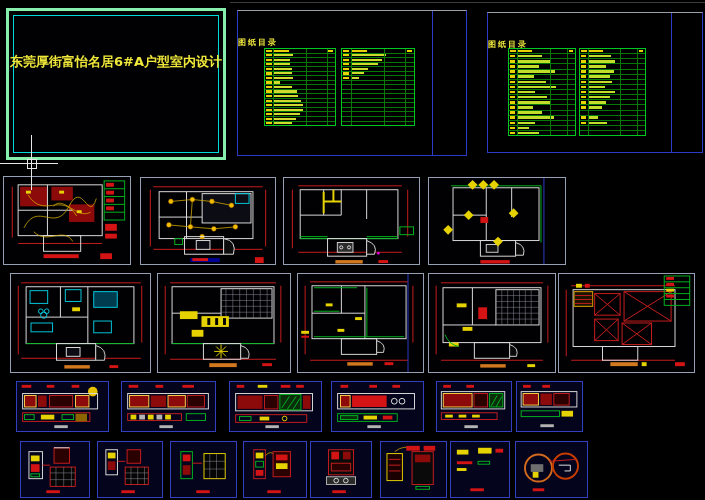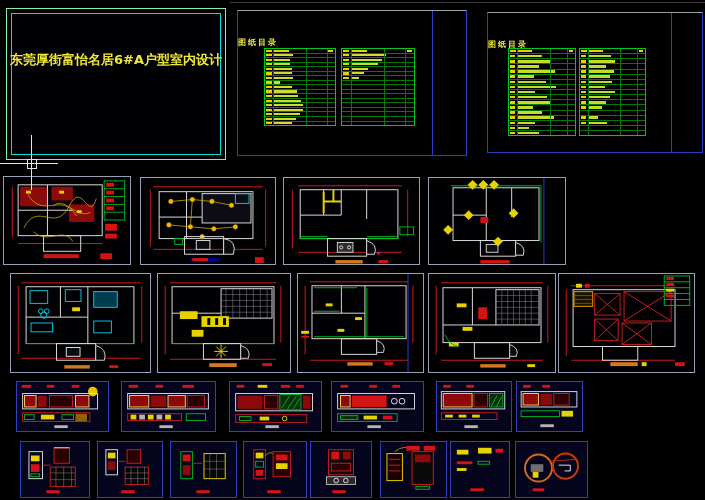--- a/index.html
+++ b/index.html
@@ -5,21 +5,21 @@
   html,body{margin:0;padding:0;background:#000;}
   #canvas{position:relative;width:705px;height:500px;background:#000;overflow:hidden;
           font-family:"DejaVu Sans","Liberation Sans",sans-serif;}
   .frame{position:absolute;box-sizing:border-box;background:#010104;}
   .grey-frame{border:1px solid #96a0b4;}
   .blue-frame{border:1px solid #2d3cc8;border-top:1px solid #9aa0a8;background:#000;}
   .thumb-blue{border:1px solid #3240c0;background:#04041c;}
   .frame svg{position:absolute;left:0;top:0;width:100%;height:100%;}
 
   
-  #title-block{border:1px solid #86efac;}
+  #title-block{border:3px solid #86efac;}
   #title-block .inner{position:absolute;left:4px;top:4px;right:4px;bottom:4px;border:1px solid #00dcdc;}
   .tb-line1{position:absolute;left:0;right:0;top:42px;text-align:center;color:#efe73a;
             font-size:13px;font-weight:bold;letter-spacing:0px;}
   .tb-line2{position:absolute;left:0;right:0;top:62px;text-align:center;color:#f2e420;
             font-size:15px;font-weight:bold;letter-spacing:3px;}
 
   
   .xh{position:absolute;background:#e6e6e6;z-index:50;}
   #xh-v{left:31px;top:135px;width:1px;height:55px;}
   #xh-h{left:0;top:163px;width:58px;height:1px;}

